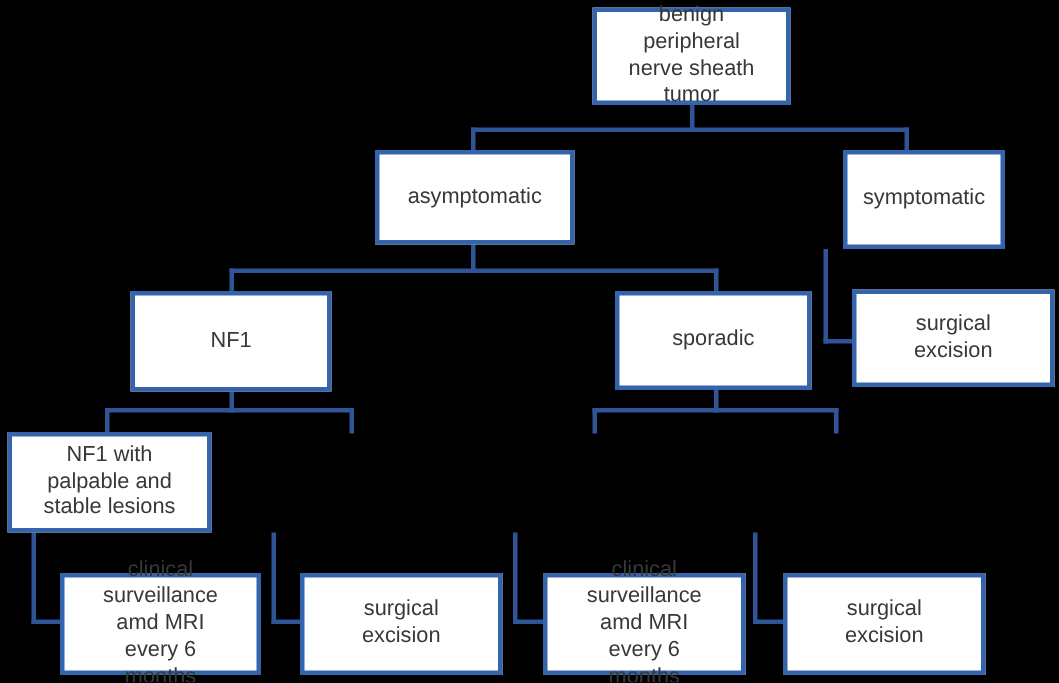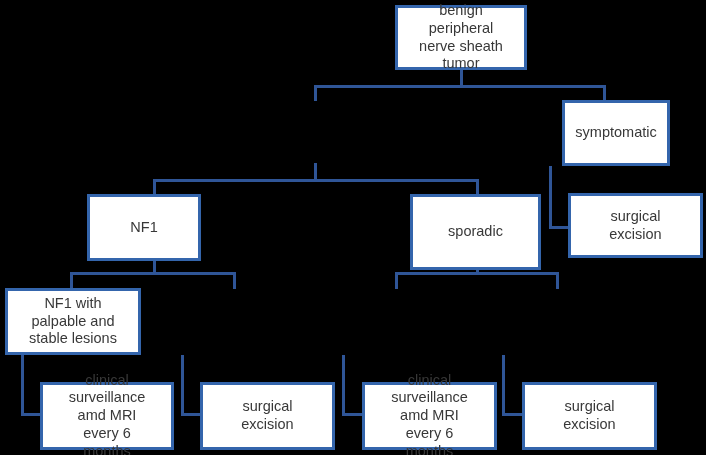--- a/index.html
+++ b/index.html
@@ -85,30 +85,33 @@
 
   <div>
     <div class="seg" style="left:502px;top:355px;width:3px;height:61px"></div>
     <div class="seg" style="left:502px;top:413px;width:21px;height:3px"></div>
   </div>
 
   <div class="node" style="left:395px;top:5px;width:132px;height:65px">
     <span>benign peripheral nerve sheath tumor</span>
   </div>
 
+  <div class="node" style="left:250px;top:100px;width:133px;height:63px">
+    <span>asymptomatic</span>
+  </div>
 
   <div class="node" style="left:562px;top:100px;width:108px;height:66px">
     <span>symptomatic</span>
   </div>
 
-  <div class="node" style="left:87px;top:194px;width:114px;height:67px">
+  <div class="node" style="left:87px;top:194px;width:134px;height:67px">
     <span>NF1</span>
   </div>
 
-  <div class="node" style="left:410px;top:194px;width:131px;height:76px">
+  <div class="node" style="left:410px;top:194px;width:131px;height:66px">
     <span>sporadic</span>
   </div>
 
   <div class="node" style="left:568px;top:193px;width:135px;height:65px">
     <span>surgical excision</span>
   </div>
 
   <div class="node" style="left:5px;top:288px;width:136px;height:67px">
     <span>NF1 with palpable and stable lesions</span>
   </div>

